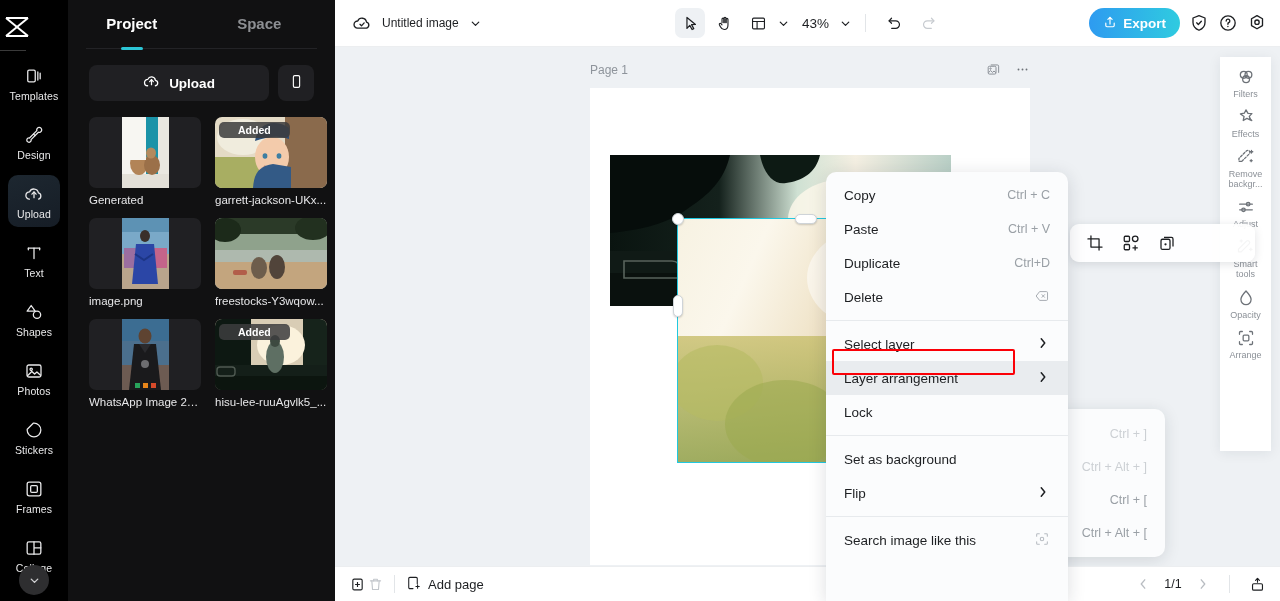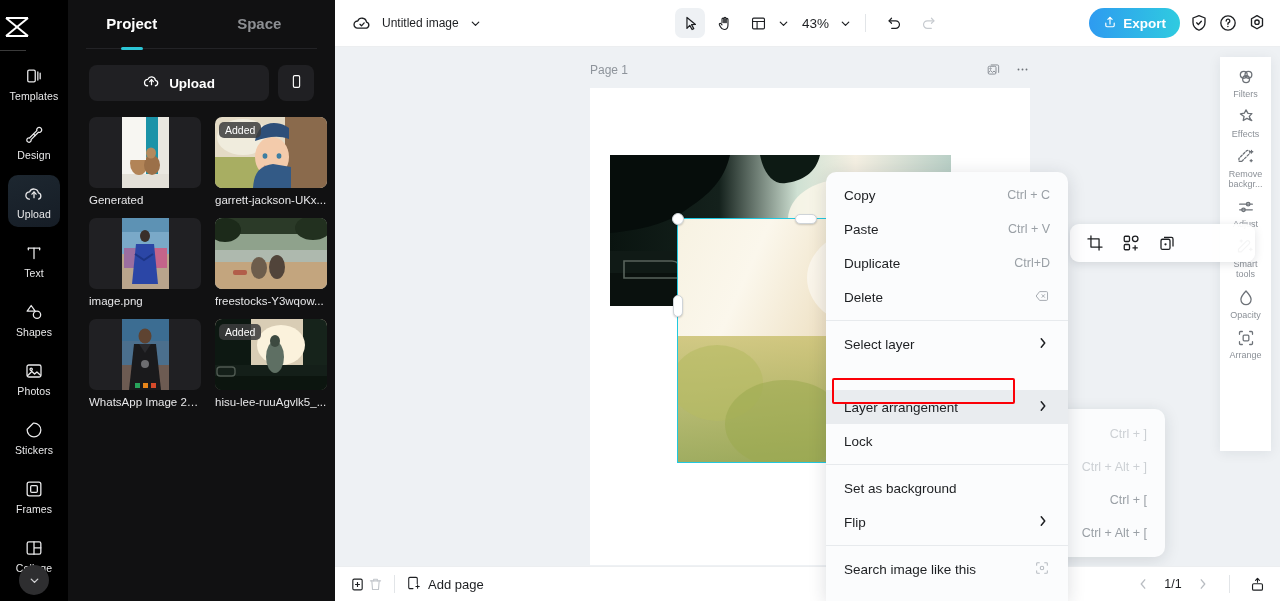--- a/index.html
+++ b/index.html
@@ -67,22 +67,22 @@
   .thumb {
     position: relative; width: 112px; height: 71px; border-radius: 7px;
     background: #202023; overflow: hidden;
     display:flex; align-items:center; justify-content:center;
   }
   .thumb .art { width:100%; height:100%; }
   .thumb .art.narrow { width: 47px; height:100%; }
   .badge {
     position:absolute; left: 4px; top: 5px;
     background: rgba(60,60,62,.86); color: #fff;
-    font-size: 10.5px; font-weight: 400; border-radius: 5px;
-    padding: 2px 6px; line-height: 1.15;
+    font-size: 10.5px; font-weight: 700; border-radius: 5px;
+    padding: 2px 19px; line-height: 1.15;
   }
   .cap { margin-top: 6px; font-size: 11.5px; color: #e7e7e9;
     white-space: nowrap; overflow: hidden; text-overflow: ellipsis; width: 112px; }
   .panel-collapse {
     position:absolute; right: -10px; top: 283px; width: 13px; height: 46px;
     background: #111112; border-radius: 0 8px 8px 0; cursor: pointer;
     display:flex; align-items:center; justify-content:center;
   }
 
   
@@ -170,21 +170,21 @@
     background: #fbfcfd; border-radius: 10px 10px 0 0;
     box-shadow: 0 3px 18px rgba(25,35,50,.15);
     z-index: 12; padding-top: 6px;
   }
   .cm-item {
     height: 34px; display:flex; align-items:center; padding: 0 18px;
     font-size: 13.5px; color: #1d1f22; cursor:pointer; position: relative;
   }
   .cm-item .ctxt { flex:1; }
   .cm-item .ckey { font-size: 12.5px; color:#9aa0a6; }
-  .cm-item.hl { background: #e9ecef; margin-top: 29px; }
+  .cm-item.hl { background: #e9ecef; }
   .cm-sep { height: 1px; background: #e7eaed; margin: 6px 0; }
   .redbox {
     position:absolute; left: 6px; top: -12px; width: 183px; height: 26px;
     border: 2px solid #fb0007; border-radius: 2px; pointer-events:none;
   }
 
   
   .rightpanel {
     position:absolute; right: 9px; top: 57px; width: 51px; height: 394px;
     background: #fff; border-radius: 0;

